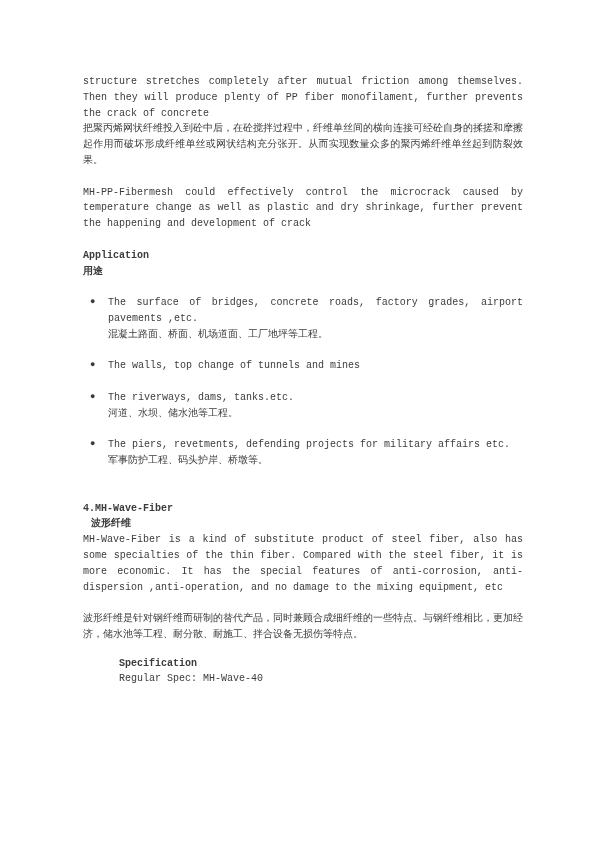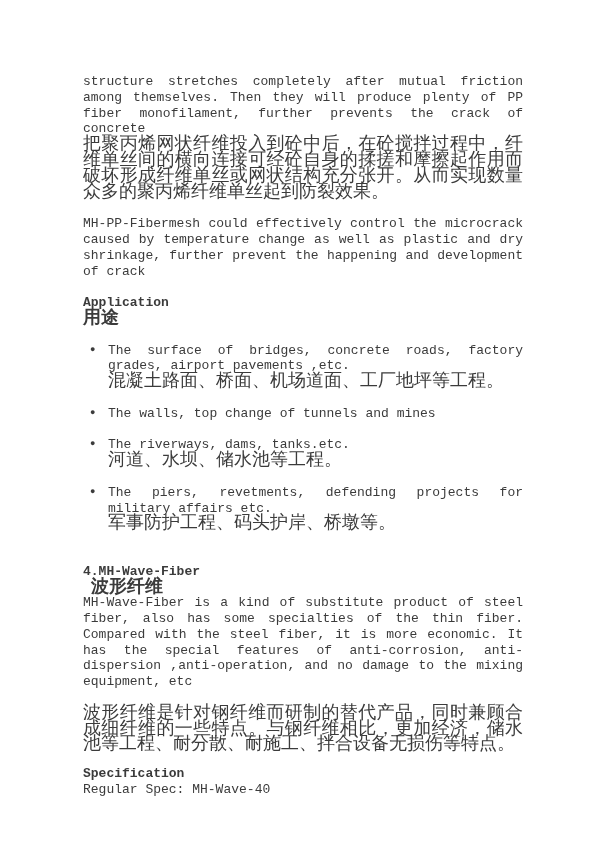--- a/index.html
+++ b/index.html
@@ -9,31 +9,31 @@
     font-family: "Liberation Mono", "DejaVu Sans Mono", monospace;
   }
   .page {
     width: 600px; height: 849px;
     background: #ffffff;
     padding: 74px 77px 0 83px;
     color: #3b3b3b;
   }
   .en {
     font-family: "Liberation Mono", "DejaVu Sans Mono", monospace;
-    font-size: 13px; line-height: 15.8px;
+    font-size: 10px; line-height: 15.8px;
     font-weight: normal;
   }
   .zh {
     font-family: "Liberation Mono", "DejaVu Sans Mono", monospace;
-    font-size: 18px; line-height: 15.8px;
+    font-size: 10px; line-height: 15.8px;
     font-weight: normal;
   }
   .just { text-align: justify; }
   .bold { font-weight: bold; }
-  .gap13 { margin-top: 13px; }
+  .gap13 { margin-top: 13px; margin-left: 36px; }
   .gap16 { margin-top: 15.8px; }
   .gap32 { margin-top: 31.6px; }
   .indent { padding-left: 8px; }
   .bullet-list { list-style: none; }
   .bullet-item { position: relative; padding-left: 25px; }
   .bullet-glyph {
     position: absolute; left: 7px; top: 0;
     font-size: 9px; line-height: 15.8px;
   }
 </style>

